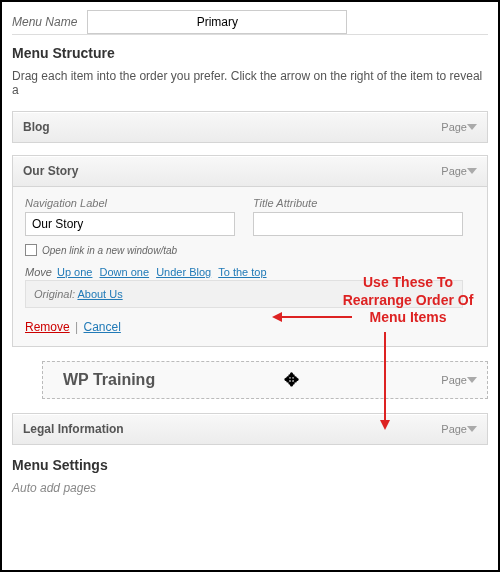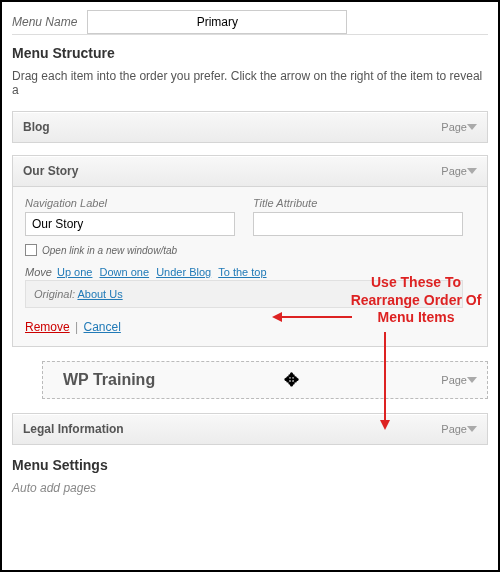--- a/index.html
+++ b/index.html
@@ -32,21 +32,21 @@
   .actions { font-size: 12px; }
   .remove { color: #c00; text-decoration: underline; }
   .cancel { color: #217ab7; text-decoration: underline; }
   .sep { color: #999; margin: 0 2px; }
   .indented-wrap { margin: 0 0 14px 30px; }
   .drag-item { border: 1px dashed #bbb; background: #f9f9f9; padding: 9px 10px; display: flex; align-items: center; justify-content: space-between; position: relative; }
   .drag-title { font-weight: bold; color: #555; font-size: 16px; margin-left: 10px; }
   .move-cursor { position: absolute; left: 56%; top: 50%; transform: translate(-50%,-50%); font-size: 18px; font-weight: bold; color: #000; pointer-events: none; }
   .auto { font-style: italic; color: #888; margin-top: 6px; }
   
-  .annot { position: absolute; right: 12px; top: 272px; width: 140px; text-align: center; color: #d22; font-weight: bold; font-size: 14px; line-height: 1.25; pointer-events: none; }
+  .annot { position: absolute; right: 20px; top: 272px; width: 140px; text-align: center; color: #d22; font-weight: bold; font-size: 14px; line-height: 1.25; pointer-events: none; }
   .arrow1 { position: absolute; top: 314px; left: 272px; width: 78px; height: 2px; background: #d22; pointer-events: none; }
   .arrow1::before { content:""; position:absolute; left:-2px; top:-4px; border-top:5px solid transparent; border-bottom:5px solid transparent; border-right:10px solid #d22; }
   .arrow2 { position: absolute; top: 330px; left: 382px; width: 2px; height: 96px; background: #d22; pointer-events: none; }
   .arrow2::after { content:""; position:absolute; bottom:-2px; left:-4px; border-left:5px solid transparent; border-right:5px solid transparent; border-top:10px solid #d22; }
 </style>
 </head>
 <body>
 
 <div class="content">
 

